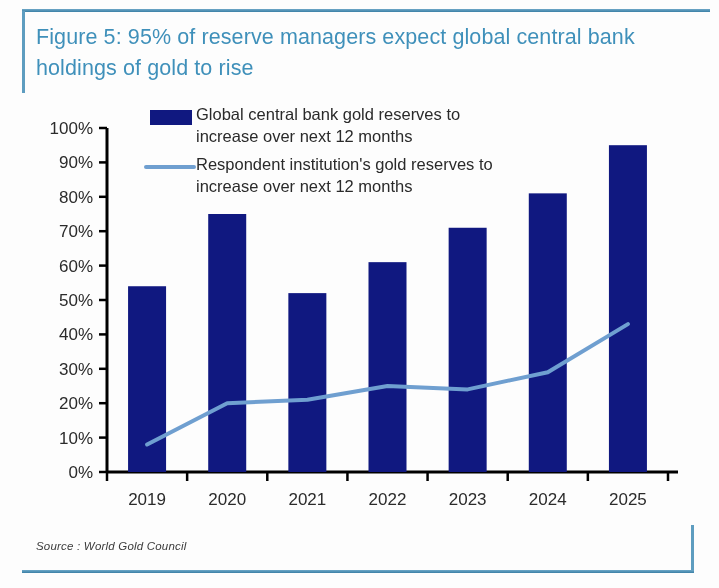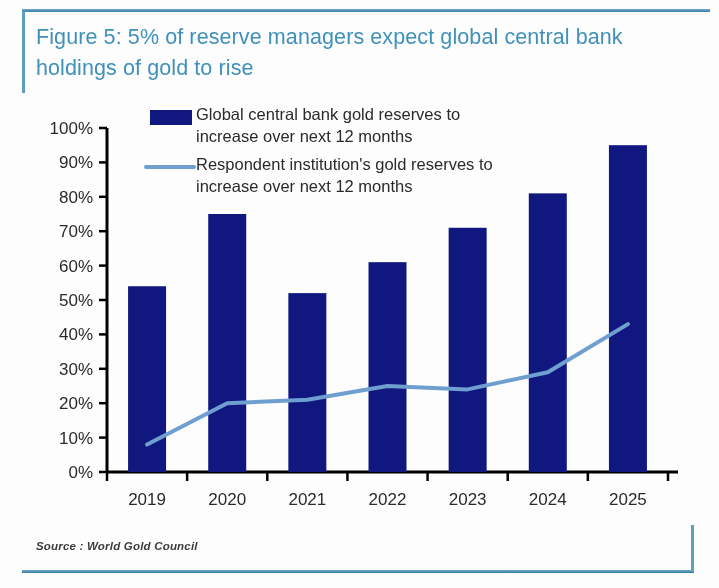--- a/index.html
+++ b/index.html
@@ -68,21 +68,21 @@
     left: 0; top: 96px;
     width: 719px;
     height: 420px;
   }
 
   .source-note {
     position: absolute;
     left: 36px; top: 540px;
     font-size: 11.5px;
     font-style: italic;
-    font-weight: bold;
+    font-weight: normal;
     color: #3b3b3b;
     letter-spacing: 0.2px;
   }
 
   svg { display: block; }
 
   .tick-label {
     font-family: "Liberation Sans", sans-serif;
     font-size: 17px;
     fill: #2b2b2b;
@@ -100,21 +100,21 @@
   }
 </style>
 </head>
 <body>
 
 <div class="figure-card">
 
   <div class="top-rule"></div>
   <div class="left-rule"></div>
 
-  <div class="figure-title">Figure 5: 5% of reserve managers expect global central bank holdings of gold to rise</div>
+  <div class="figure-title">Figure 5: 95% of reserve managers expect global central bank holdings of gold to rise</div>
 
   <div class="chart-area">
     <svg id="chart-svg" width="719" height="420" viewBox="0 0 719 420">
         <g>
           <text x="93" y="382" class="tick-label" text-anchor="end">0%</text>
           <line x1="99" y1="376" x2="107" y2="376" stroke="#000000" stroke-width="2.5"></line>
           <text x="93" y="347.6" class="tick-label" text-anchor="end">10%</text>
           <line x1="99" y1="341.6" x2="107" y2="341.6" stroke="#000000" stroke-width="2.5"></line>
           <text x="93" y="313.2" class="tick-label" text-anchor="end">20%</text>
           <line x1="99" y1="307.2" x2="107" y2="307.2" stroke="#000000" stroke-width="2.5"></line>

